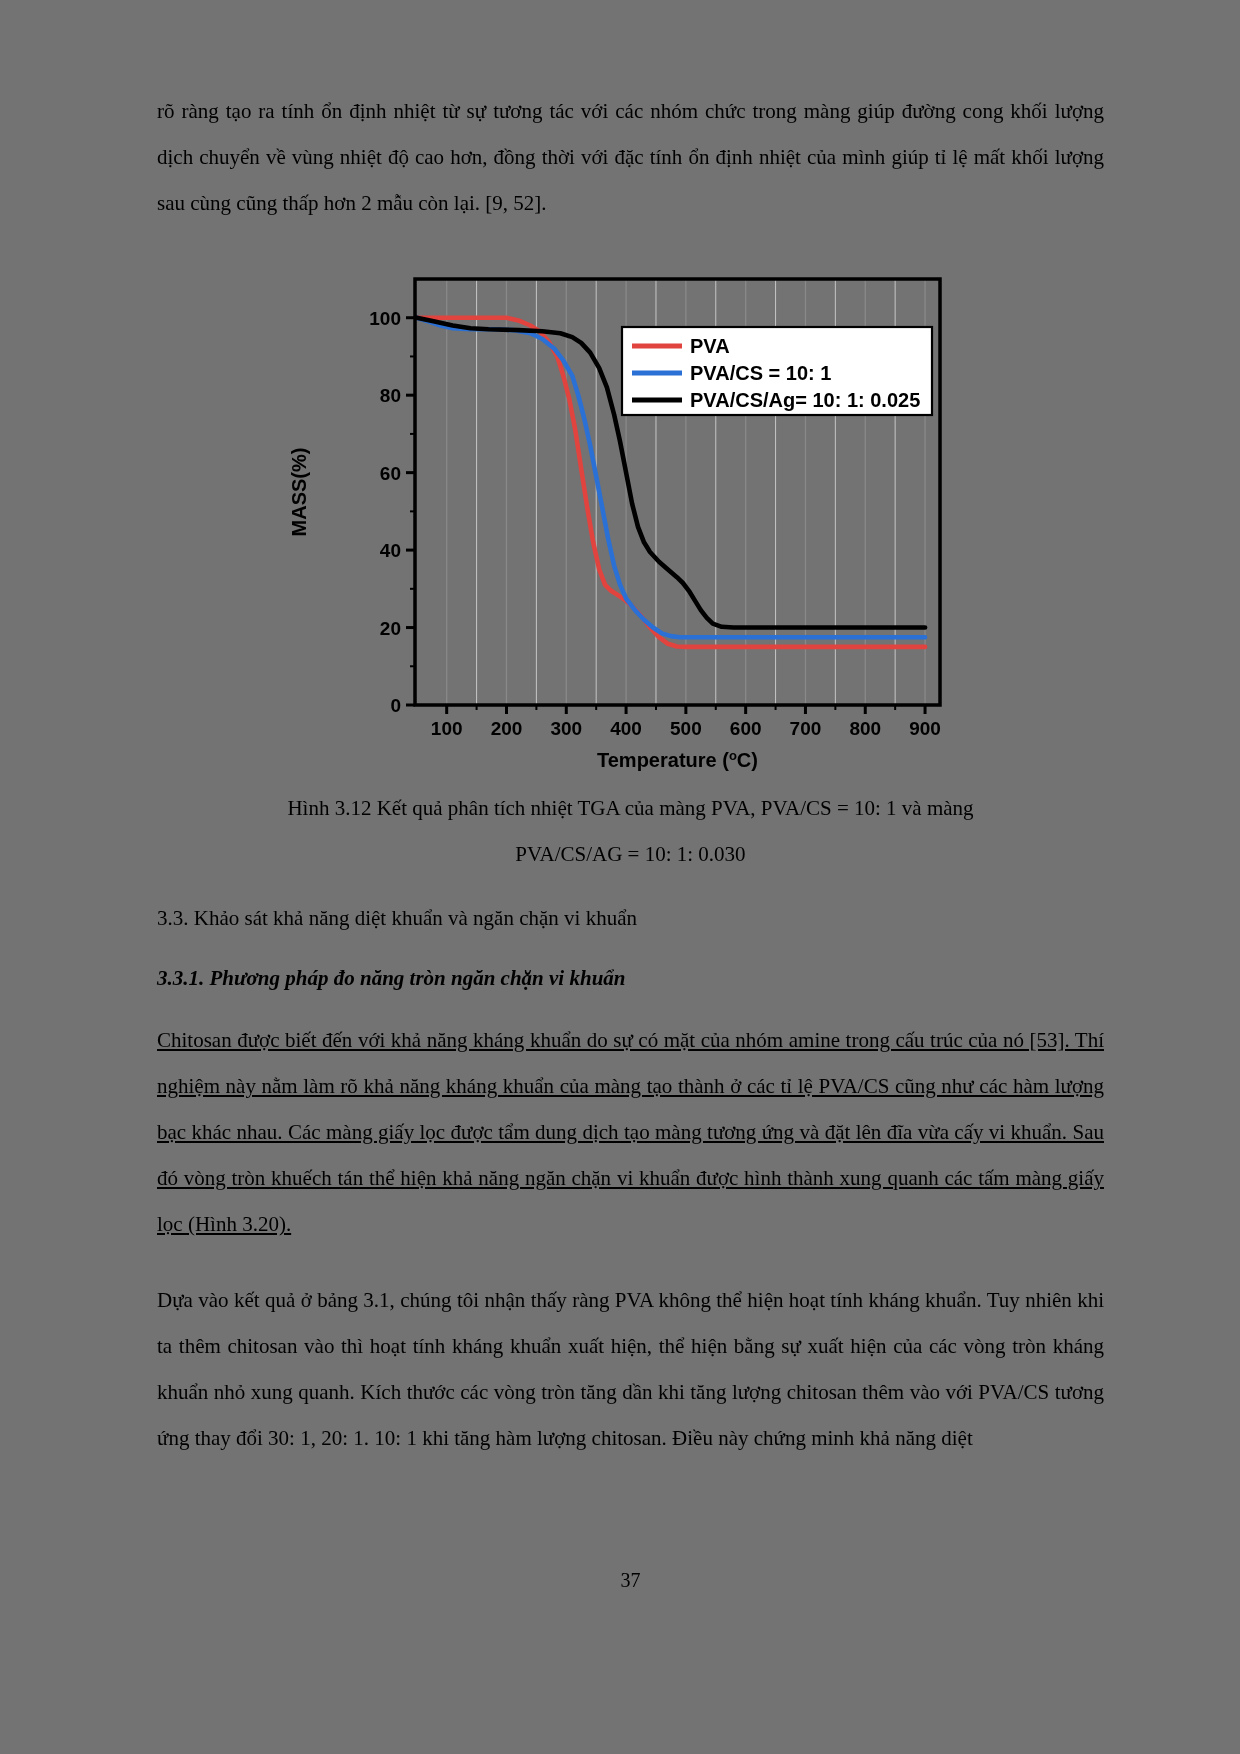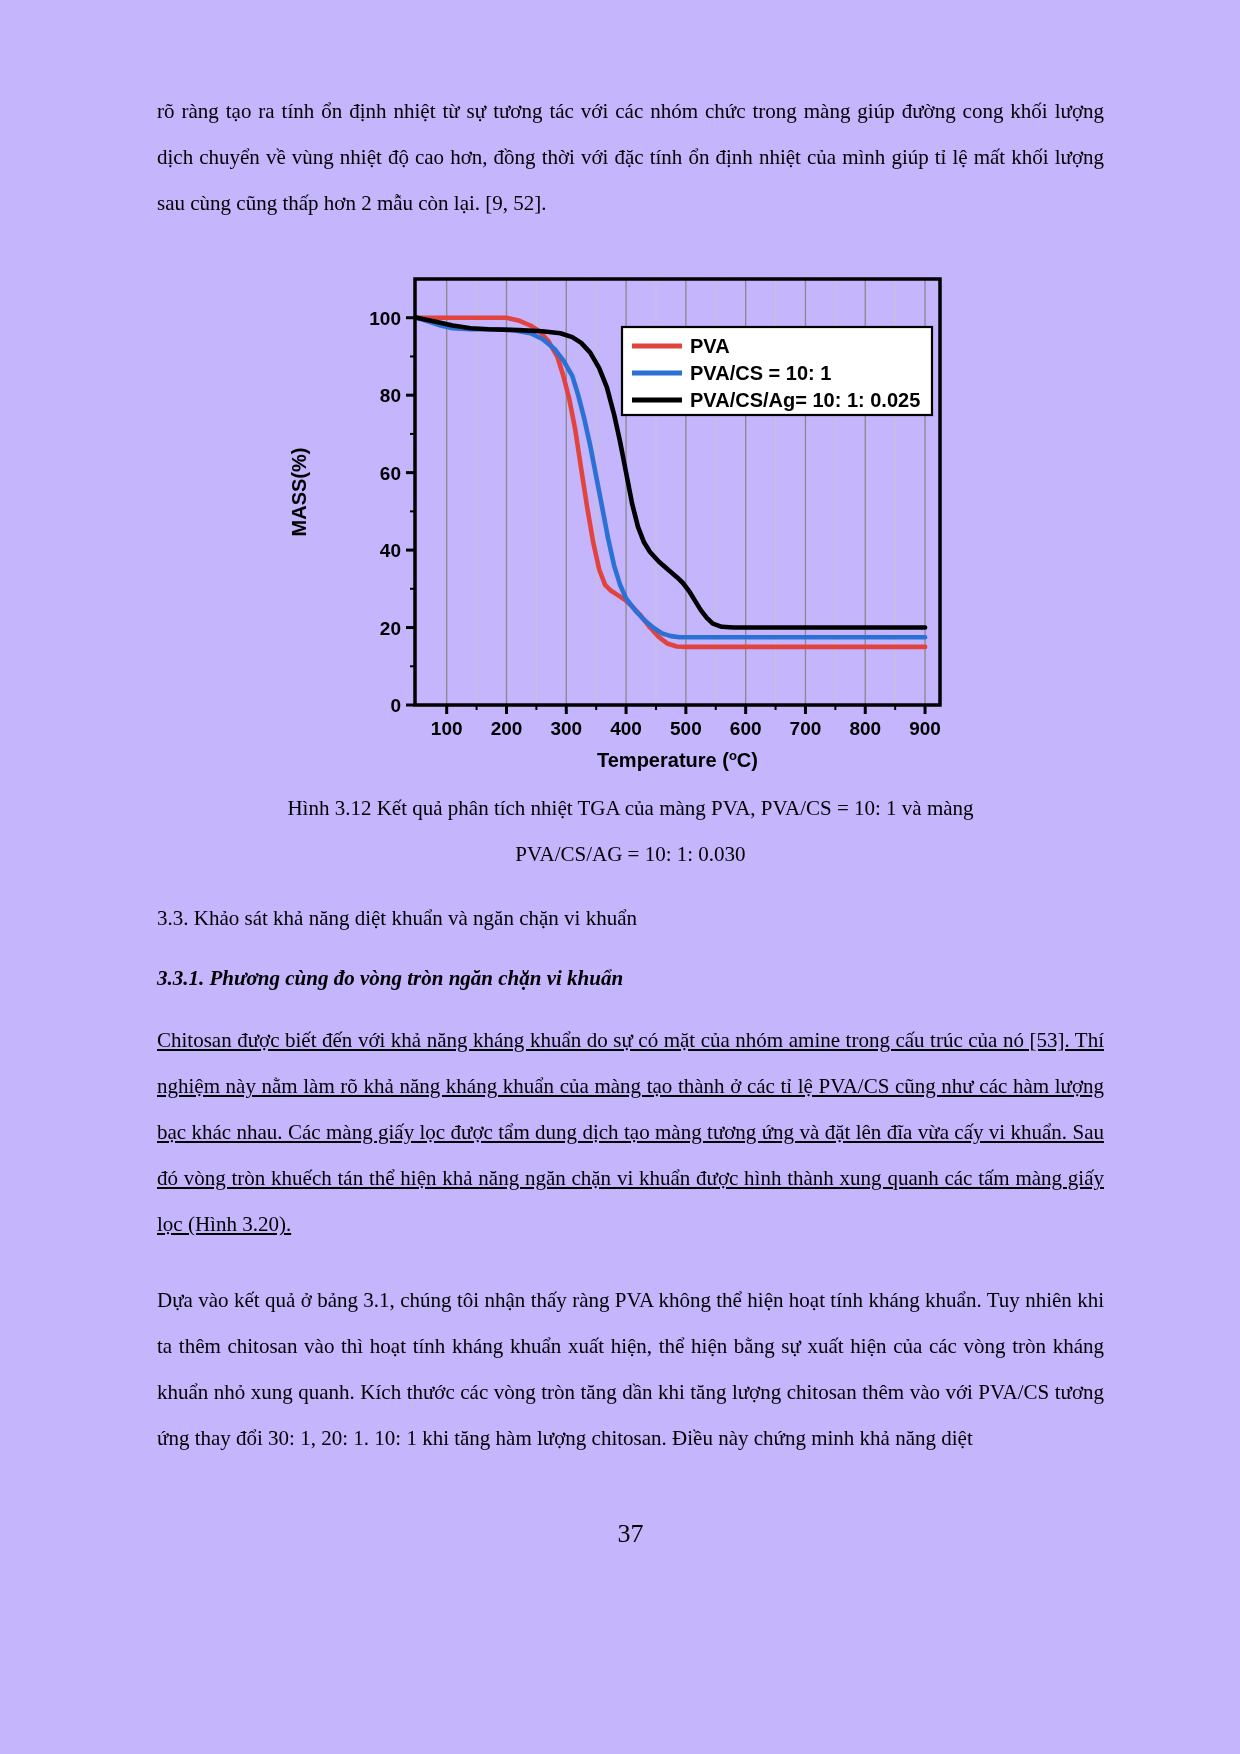--- a/index.html
+++ b/index.html
@@ -1,20 +1,20 @@
 <!DOCTYPE html>
 <html><head>
 <meta charset="utf-8">
 <style>
   html,body{margin:0;padding:0;background:#ffffff;}
   .page{
     position:relative;
     width:1240px;height:1754px;
     margin:0 auto;
-    background:#c4b5fd;
+    background:#737373;
     overflow:hidden;
     font-family:"Liberation Serif", serif;
     color:#000;
   }
   .content{
     padding:88px 136px 0 157px;
     font-size:21px;
     line-height:46px;
     text-align:justify;
   }
@@ -35,23 +35,23 @@
   .sub-heading{
     margin-top:14px;
     font-weight:bold;
     font-style:italic;
     text-align:left;
     line-height:46px;
   }
   .body-para{margin-top:16px !important;text-decoration:underline;}
   .body-para2{margin-top:30px !important;}
   .page-number{
-    margin-top:60px;
+    margin-top:106px;
     text-align:center;
-    font-size:26px;
+    font-size:20px;
     line-height:26px;
   }
   
   .tick{font:bold 19px "Liberation Sans", sans-serif; text-anchor:middle;}
   .ty{text-anchor:end;}
   .axis{font:bold 20px "Liberation Sans", sans-serif; text-anchor:middle;}
   .leg{font:bold 20px "Liberation Sans", sans-serif; text-anchor:start;}
 </style>
 </head>
 <body>
@@ -138,20 +138,20 @@
           <text x="404" y="167" class="leg">PVA/CS/Ag= 10: 1: 0.025</text>
         </svg>
     </div>
 
     <div class="fig-caption">
       <div>Hình 3.12 Kết quả phân tích nhiệt TGA của màng PVA, PVA/CS = 10: 1 và màng</div>
       <div>PVA/CS/AG = 10: 1: 0.030</div>
     </div>
 
     <div class="sec-heading">3.3. Khảo sát khả năng diệt khuẩn và ngăn chặn vi khuẩn</div>
-    <div class="sub-heading">3.3.1. Phương cùng đo vòng tròn ngăn chặn vi khuẩn</div>
+    <div class="sub-heading">3.3.1. Phương pháp đo năng tròn ngăn chặn vi khuẩn</div>
 
     <p class="body-para">Chitosan được biết đến với khả năng kháng khuẩn do sự có mặt của nhóm amine trong cấu trúc của nó [53]. Thí nghiệm này nằm làm rõ khả năng kháng khuẩn của màng tạo thành ở các tỉ lệ PVA/CS cũng như các hàm lượng bạc khác nhau. Các màng giấy lọc được tẩm dung dịch tạo màng tương ứng và đặt lên đĩa vừa cấy vi khuẩn. Sau đó vòng tròn khuếch tán thể hiện khả năng ngăn chặn vi khuẩn được hình thành xung quanh các tấm màng giấy lọc (Hình 3.20).</p>
     <p class="body-para2">Dựa vào kết quả ở bảng 3.1, chúng tôi nhận thấy ràng PVA không thể hiện hoạt tính kháng khuẩn. Tuy nhiên khi ta thêm chitosan vào thì hoạt tính kháng khuẩn xuất hiện, thể hiện bằng sự xuất hiện của các vòng tròn kháng khuẩn nhỏ xung quanh. Kích thước các vòng tròn tăng dần khi tăng lượng chitosan thêm vào với PVA/CS tương ứng thay đổi 30: 1, 20: 1. 10: 1 khi tăng hàm lượng chitosan. Điều này chứng minh khả năng diệt</p>
 
     <div class="page-number">37</div>
   </div>
 </div>
 
 </body></html>

